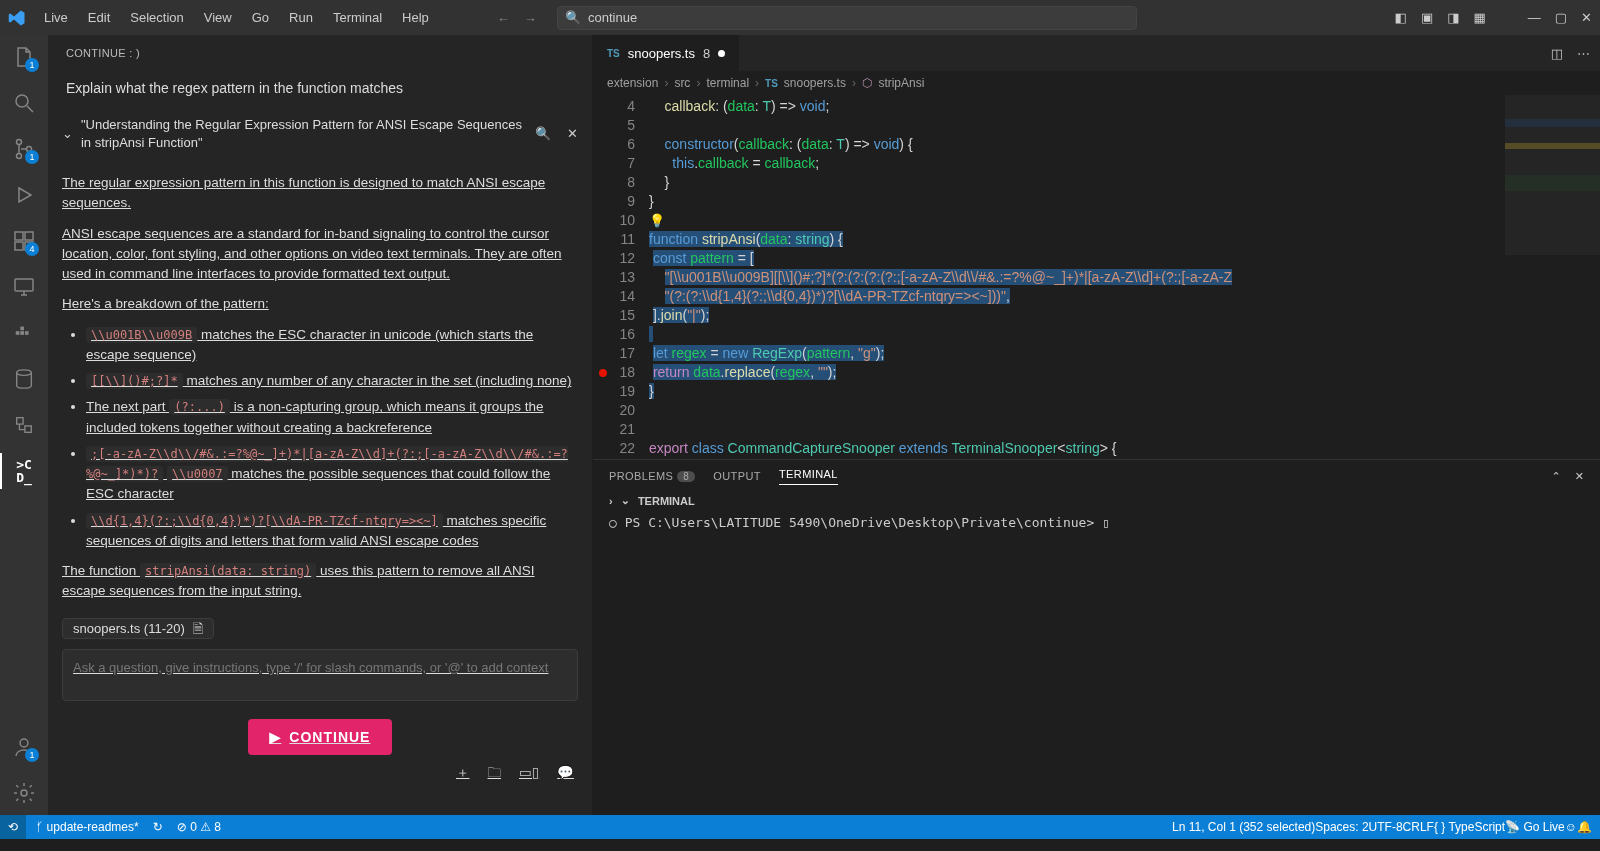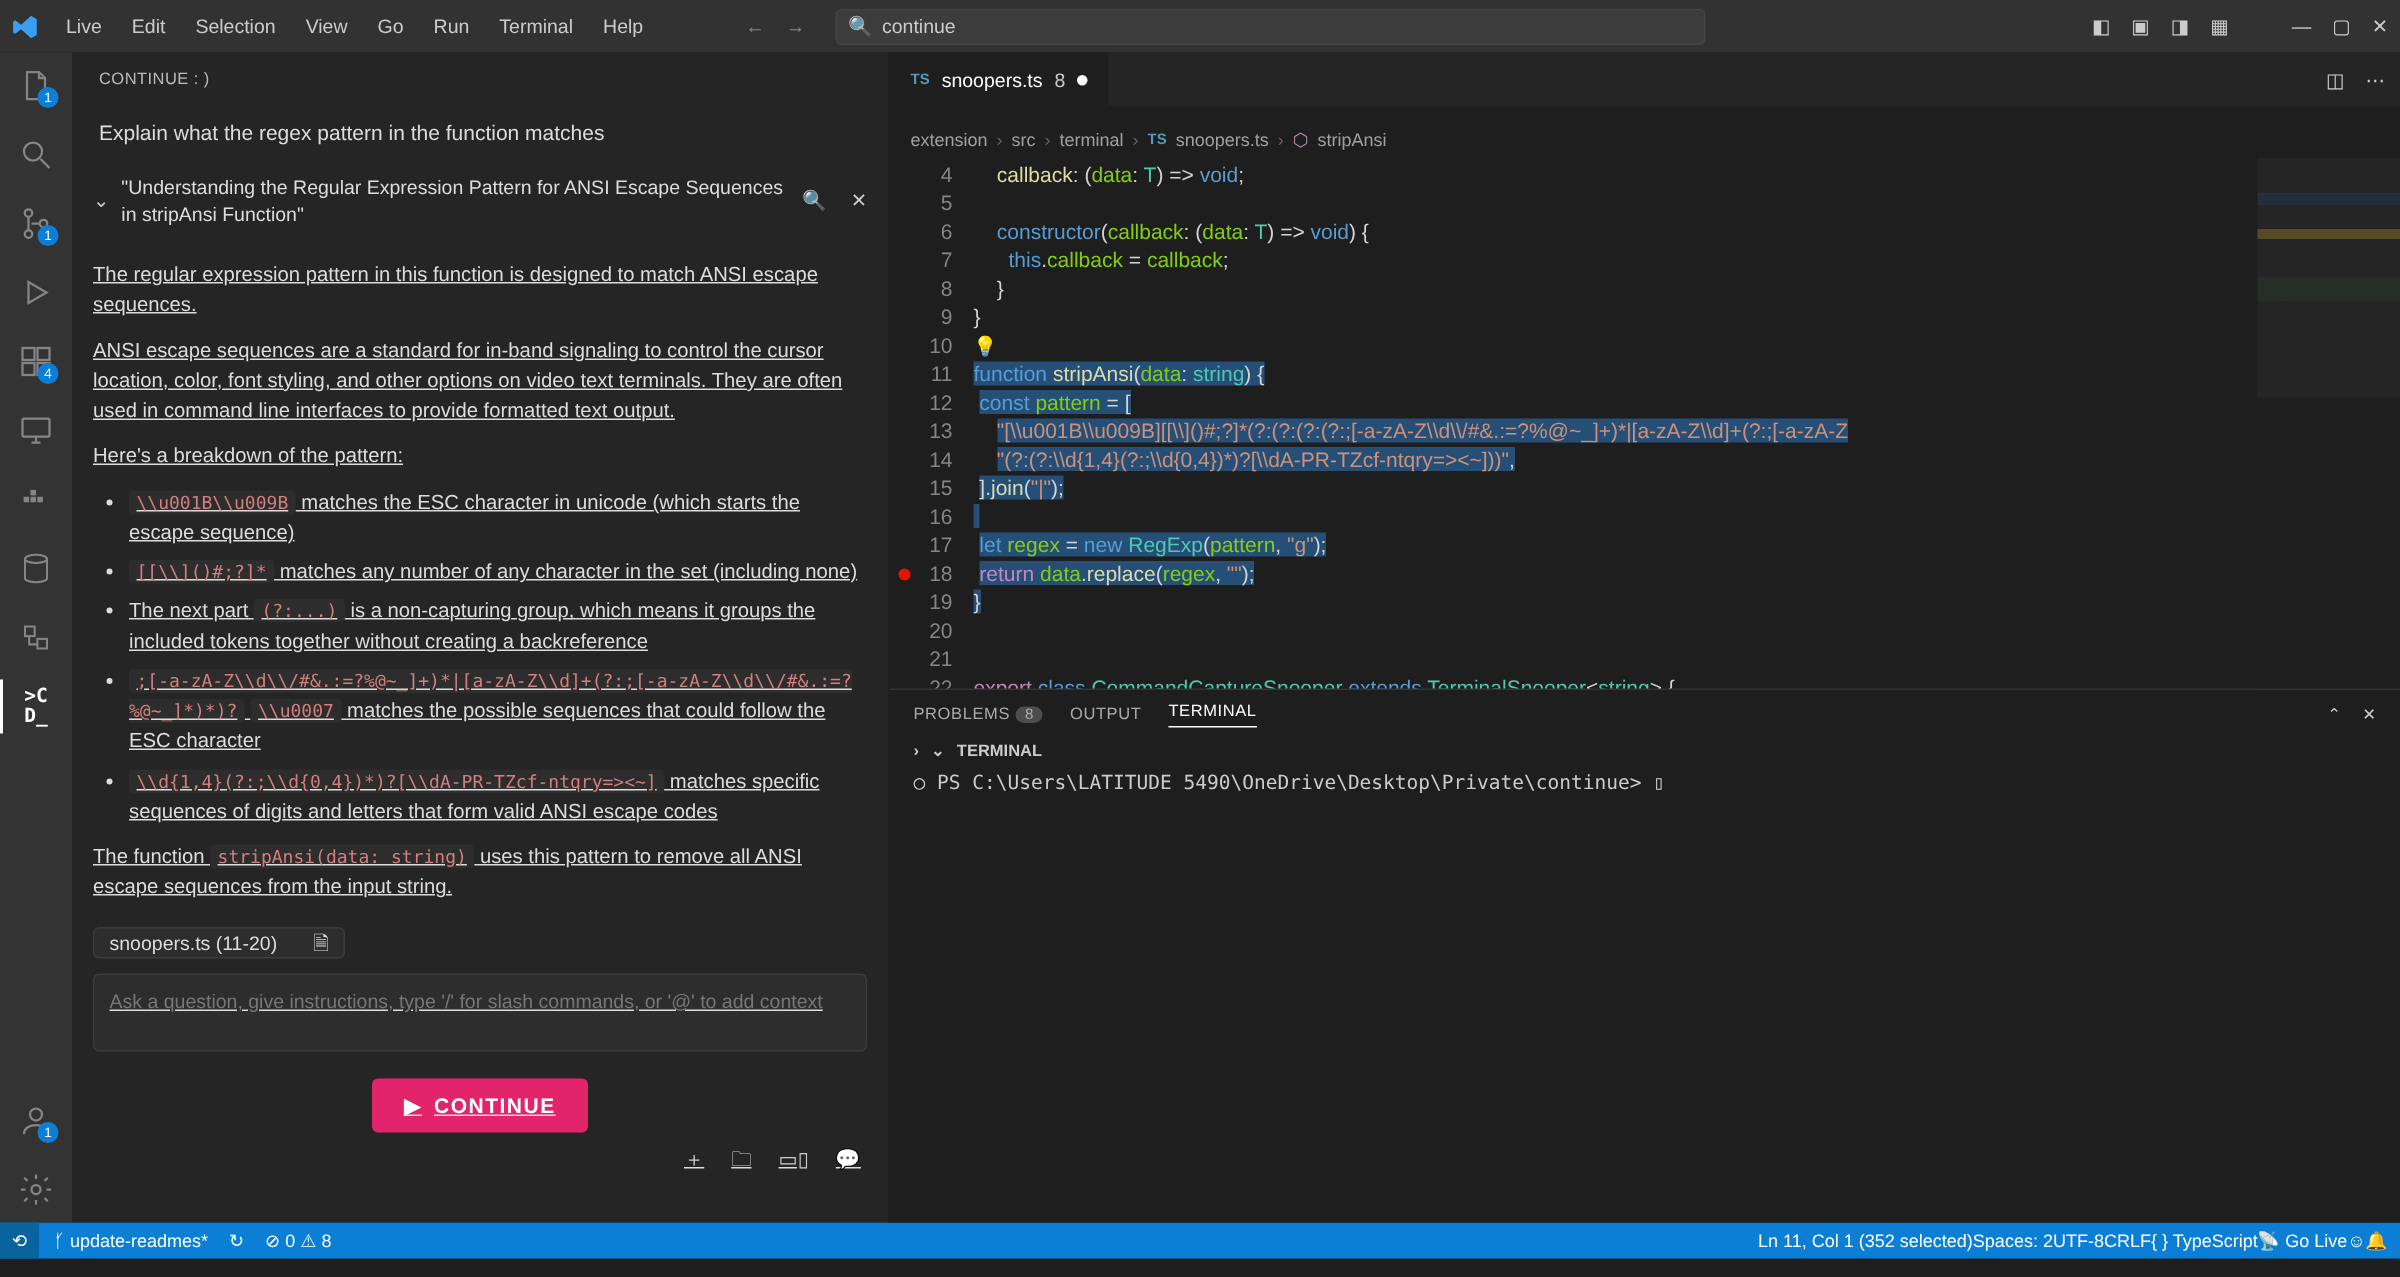--- a/index.html
+++ b/index.html
@@ -24,43 +24,43 @@
 .question{font-size:14px;color:#ddd;padding:10px 4px 14px 4px;}
 .answer-header{display:flex;align-items:center;gap:8px;padding:6px 0;}
 .answer-header .chev{color:#ccc;}
 .answer-title{flex:1;font-size:13px;color:#ddd;line-height:1.35;}
 .answer-actions{display:flex;gap:16px;color:#ccc;}
 .answer-body{font-size:13.5px;color:#ddd;line-height:1.5;padding:6px 0;flex:1;overflow:hidden;text-decoration:underline;}
 .answer-body p{margin:10px 0;}
 .answer-body ul{margin:8px 0 8px 24px;}
 .answer-body li{margin:6px 0;}
 code.inline{font-family:Consolas,monospace;background:#2d2d2d;color:#d27f7d;padding:1px 5px;border-radius:3px;font-size:12px;}
-.file-chip{display:inline-flex;align-items:center;gap:24px;background:#2d2d2d;border:1px solid #3c3c3c;border-radius:4px;padding:0 10px;font-size:13px;margin-top:6px;text-align:right;}
+.file-chip{display:inline-flex;align-items:center;gap:8px;background:#2d2d2d;border:1px solid #3c3c3c;border-radius:4px;padding:0 10px;font-size:13px;margin-top:6px;text-align:right;}
 .input-area{background:#2d2d2d;border:1px solid #3c3c3c;border-radius:4px;height:52px;margin-top:10px;padding:8px 10px;color:#777;font-size:13px;}
 .continue-btn{background:#e2246a;color:#fff;border:none;padding:10px 22px;border-radius:4px;font-size:14px;font-weight:600;letter-spacing:1px;margin:18px auto 0;display:flex;align-items:center;gap:8px;}
 .bottom-actions{display:flex;gap:18px;justify-content:flex-end;padding:8px 4px 0;color:#ccc;}
 .editor-area{flex:1;display:flex;flex-direction:column;background:#1e1e1e;}
 .tabs{height:36px;background:#252526;display:flex;align-items:stretch;}
 .tab{display:flex;align-items:center;gap:8px;padding:0 14px;background:#1e1e1e;border-right:1px solid #252526;font-size:13px;color:#fff;}
 .tab .dot{width:7px;height:7px;border-radius:50%;background:#fff;}
 .tabs .tab-actions{margin-left:auto;display:flex;align-items:center;gap:14px;padding-right:10px;color:#ccc;}
-.breadcrumbs{height:24px;display:flex;align-items:center;gap:6px;padding:0 14px;font-size:12px;color:#a0a0a0;margin-top:10px;}
+.breadcrumbs{height:24px;display:flex;align-items:center;gap:6px;padding:0 14px;font-size:12px;color:#a0a0a0;}
 .breadcrumbs .sep{color:#666;}
 .editor{flex:1;display:flex;overflow:hidden;position:relative;font-family:Consolas,monospace;font-size:14px;}
 .gutter{width:56px;text-align:right;color:#858585;padding-right:14px;line-height:19px;padding-top:2px;}
 .gutter .bp{position:relative;}
 .gutter .bp::before{content:"";position:absolute;left:6px;top:6px;width:8px;height:8px;background:#e51400;border-radius:50%;}
 .code{flex:1;line-height:19px;padding-top:2px;white-space:pre;color:#d4d4d4;}
 .minimap{width:95px;background:#1e1e1e;position:relative;}
 .minimap::before{content:"";position:absolute;top:0;right:0;width:95px;height:160px;background:linear-gradient(#2a2a2a 0 15%,#263a4f 15% 20%,#2a2a2a 20% 30%,#7a6a2a 30% 34%,#2a2a2a 34% 50%,#2a3a2a 50% 60%,#2a2a2a 60% 100%);opacity:0.6;}
 .sel{background:#264f78;}
 .k-blue{color:#569cd6;}
 .k-teal{color:#4ec9b0;}
 .k-yellow{color:#dcdcaa;}
-.k-lblue{color:#84cc16;}
+.k-lblue{color:#22c55e;}
 .k-str{color:#ce9178;}
 .k-num{color:#b5cea8;}
 .k-kw{color:#c586c0;}
 .bulb{color:#ffcc00;font-size:13px;}
 .panel{height:356px;border-top:1px solid #333;background:#1e1e1e;display:flex;flex-direction:column;}
 .panel-tabs{height:32px;display:flex;align-items:center;gap:18px;padding:0 16px;font-size:11px;color:#aaa;}
 .panel-tabs .pt{letter-spacing:0.4px;cursor:default;}
 .panel-tabs .pt.active{color:#fff;border-bottom:1px solid #fff;padding-bottom:4px;}
 .panel-tabs .pbadge{background:#4d4d4d;border-radius:8px;padding:0 6px;font-size:10px;margin-left:4px;}
 .panel-tabs .pactions{margin-left:auto;display:flex;gap:14px;color:#ccc;}

